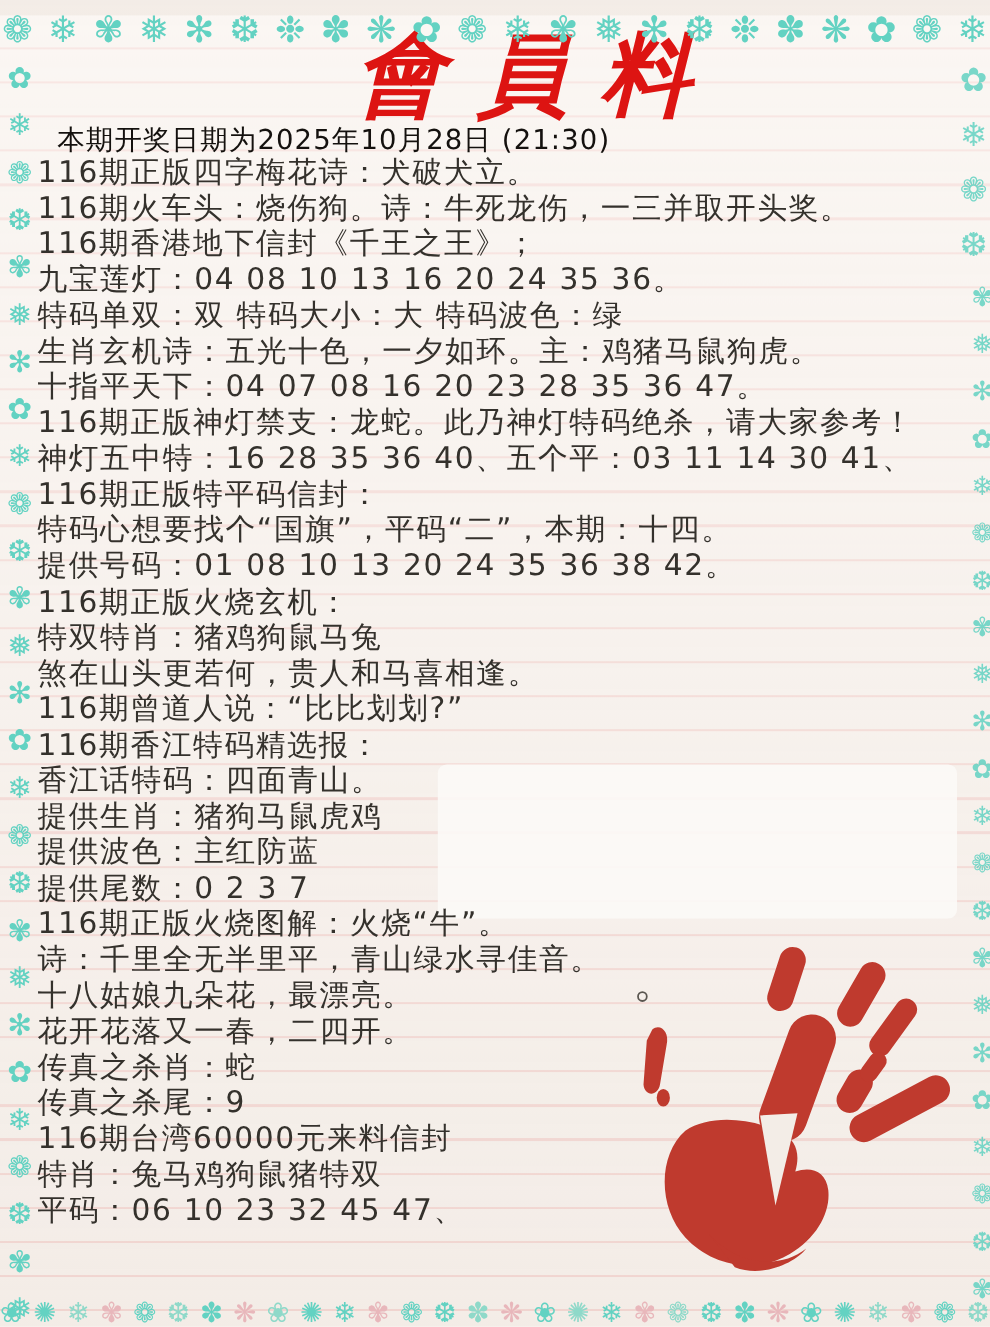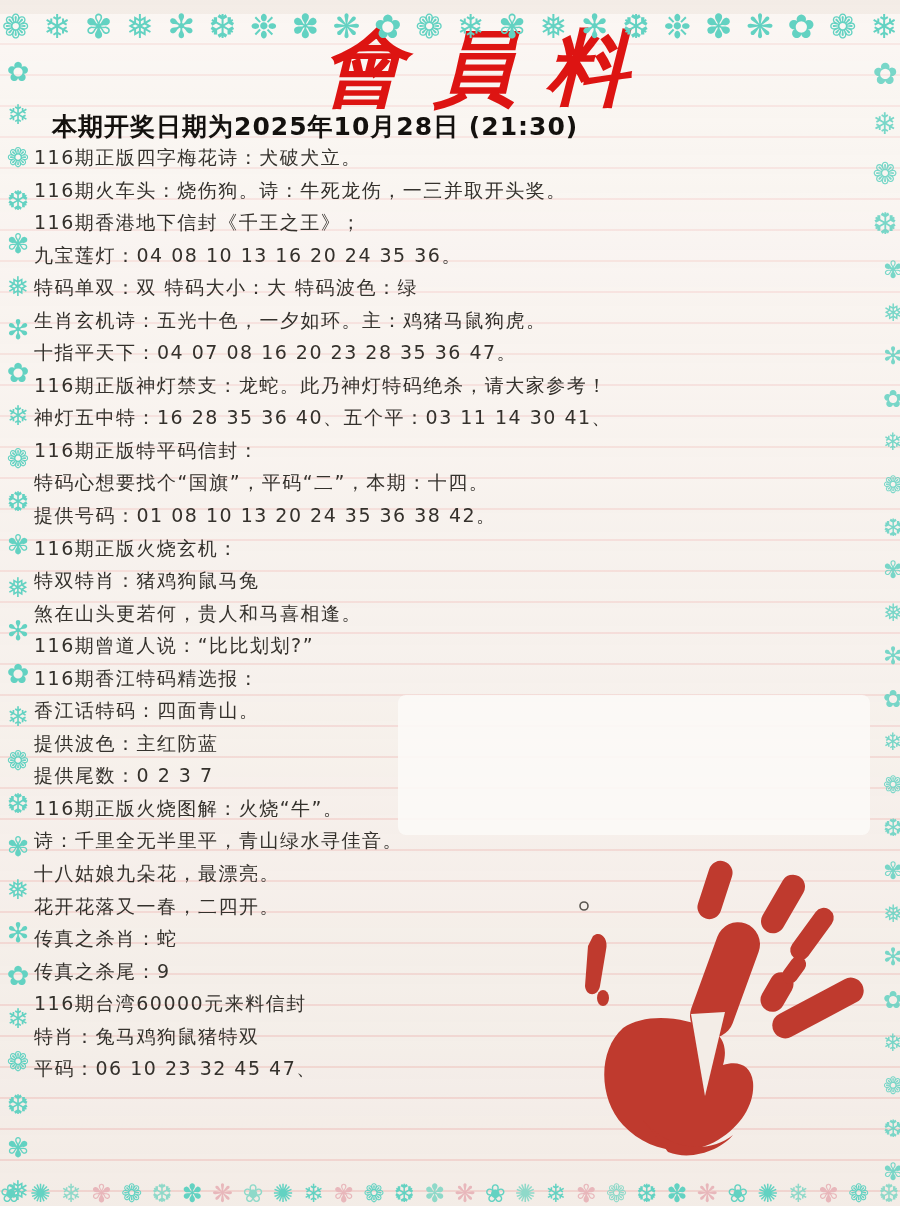--- a/index.html
+++ b/index.html
@@ -31,27 +31,27 @@
   #border-bottom span:nth-child(3n){color:#8fd9c9;}
   #border-bottom span:nth-child(4n){color:#e8b7bb;}
   
   #title{
     position:absolute;top:14px;left:0;width:100%;text-align:center;z-index:3;
     font-family:"DejaVu Serif","Liberation Serif",serif;font-style:italic;font-weight:bold;
     font-size:82px;letter-spacing:30px;color:var(--red);transform:translateX(40px);
   }
   #date-line{
     position:absolute;top:110px;left:52px;z-index:3;
-    font-size:25px;font-weight:bold;color:#14110e;letter-spacing:1px;
+    font-size:25px;font-weight:normal;color:#14110e;letter-spacing:1px;
   }
   
   #content{position:absolute;top:141px;left:34px;width:846px;z-index:3;}
   .text-line{
     height:32.55px;line-height:32.55px;white-space:nowrap;
-    font-size:19px;color:#34312c;letter-spacing:1.5px;
+    font-size:27px;color:#34312c;letter-spacing:1.5px;
   }
   
   #whiteout-patch{
     position:absolute;left:398px;top:695px;width:472px;height:140px;z-index:2;
     background:rgba(252,249,247,.9);border-radius:8px;
   }
   
   #handprint{position:absolute;left:573px;top:850px;z-index:5;}
 </style>
 </head>
@@ -191,20 +191,21 @@
       <div class="text-line">神灯五中特：16 28 35 36 40、五个平：03 11 14 30 41、</div>
       <div class="text-line">116期正版特平码信封：</div>
       <div class="text-line">特码心想要找个“国旗”，平码“二”，本期：十四。</div>
       <div class="text-line">提供号码：01 08 10 13 20 24 35 36 38 42。</div>
       <div class="text-line">116期正版火烧玄机：</div>
       <div class="text-line">特双特肖：猪鸡狗鼠马兔</div>
       <div class="text-line">煞在山头更若何，贵人和马喜相逢。</div>
       <div class="text-line">116期曾道人说：“比比划划?”</div>
       <div class="text-line">116期香江特码精选报：</div>
       <div class="text-line">香江话特码：四面青山。</div>
+      <div class="text-line">提供生肖：猪狗马鼠虎鸡</div>
       <div class="text-line">提供波色：主红防蓝</div>
       <div class="text-line">提供尾数：0 2 3 7</div>
       <div class="text-line">116期正版火烧图解：火烧“牛”。</div>
       <div class="text-line">诗：千里全无半里平，青山绿水寻佳音。</div>
       <div class="text-line">十八姑娘九朵花，最漂亮。</div>
       <div class="text-line">花开花落又一春，二四开。</div>
       <div class="text-line">传真之杀肖：蛇</div>
       <div class="text-line">传真之杀尾：9</div>
       <div class="text-line">116期台湾60000元来料信封</div>
       <div class="text-line">特肖：兔马鸡狗鼠猪特双</div>

